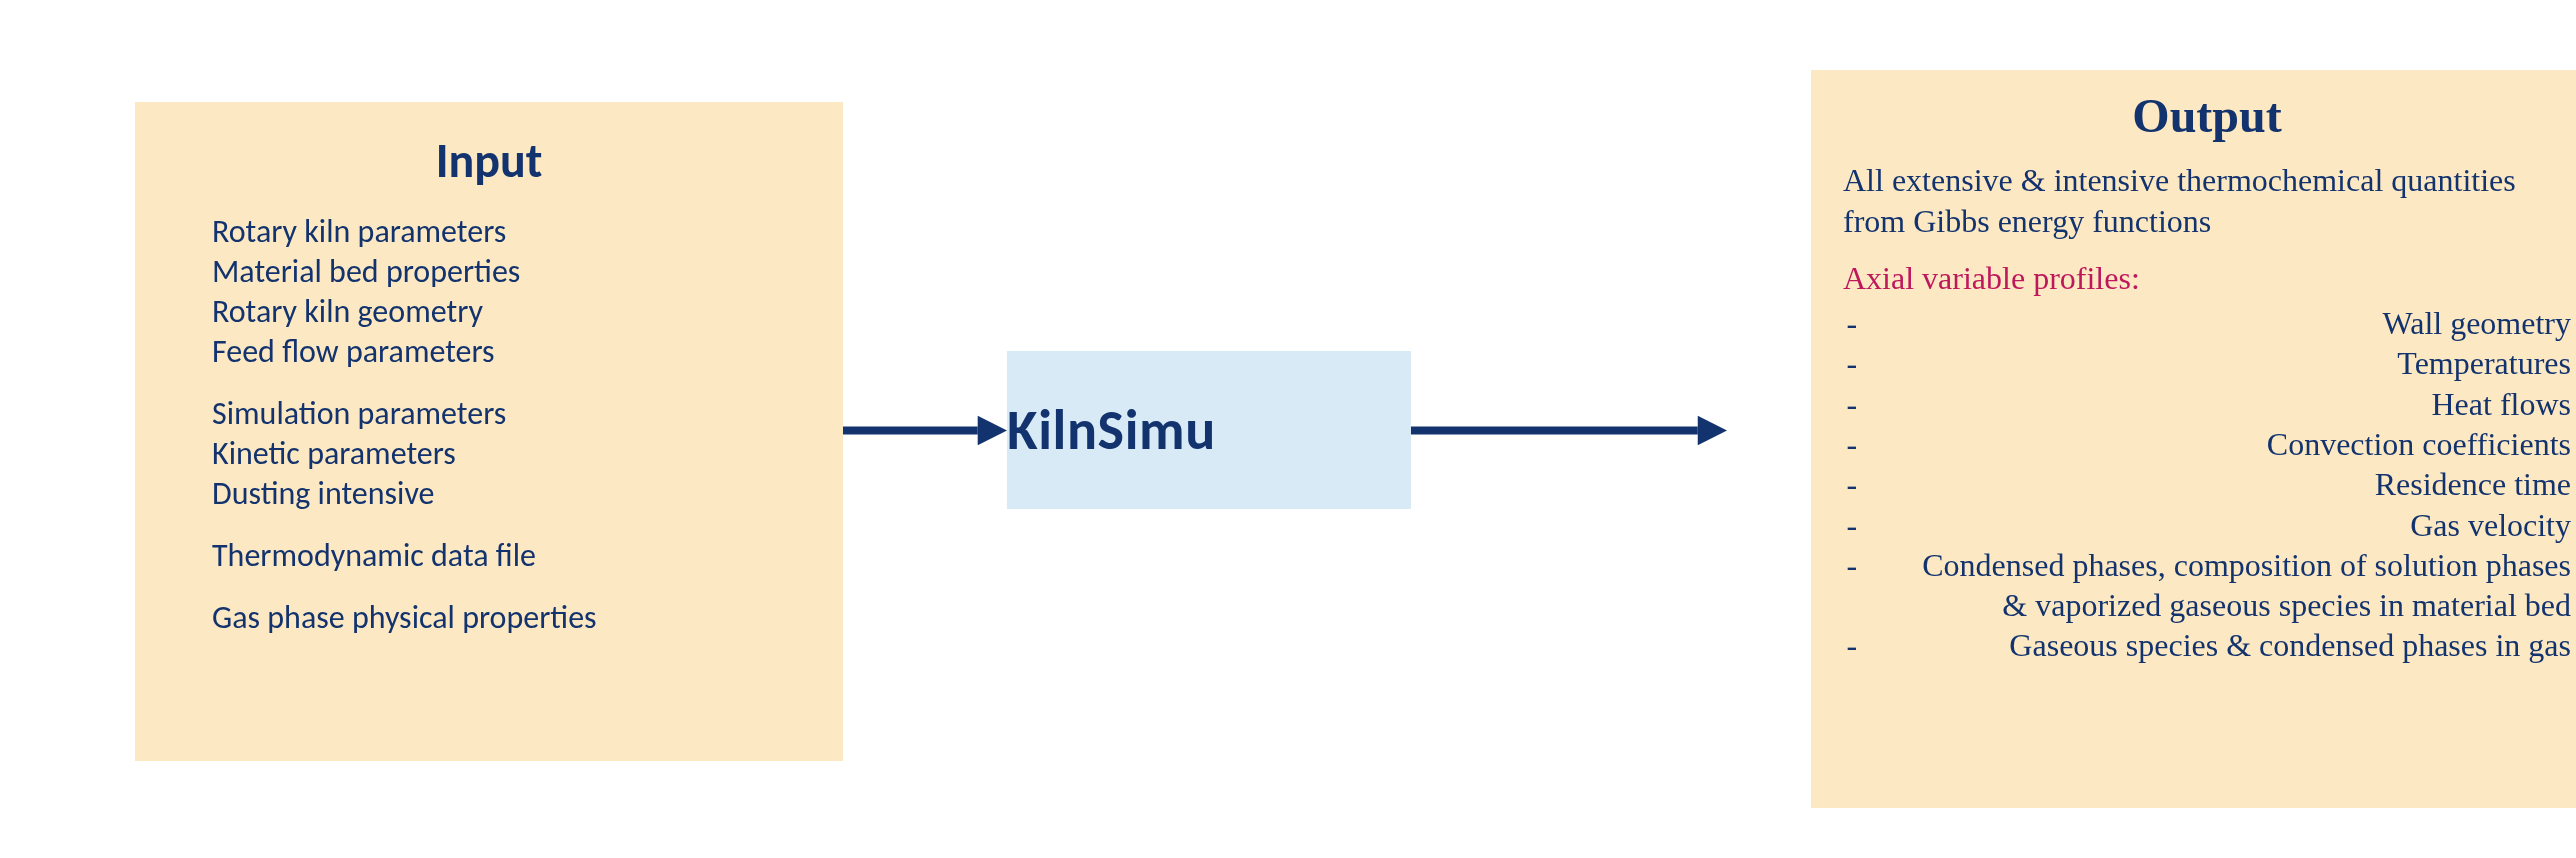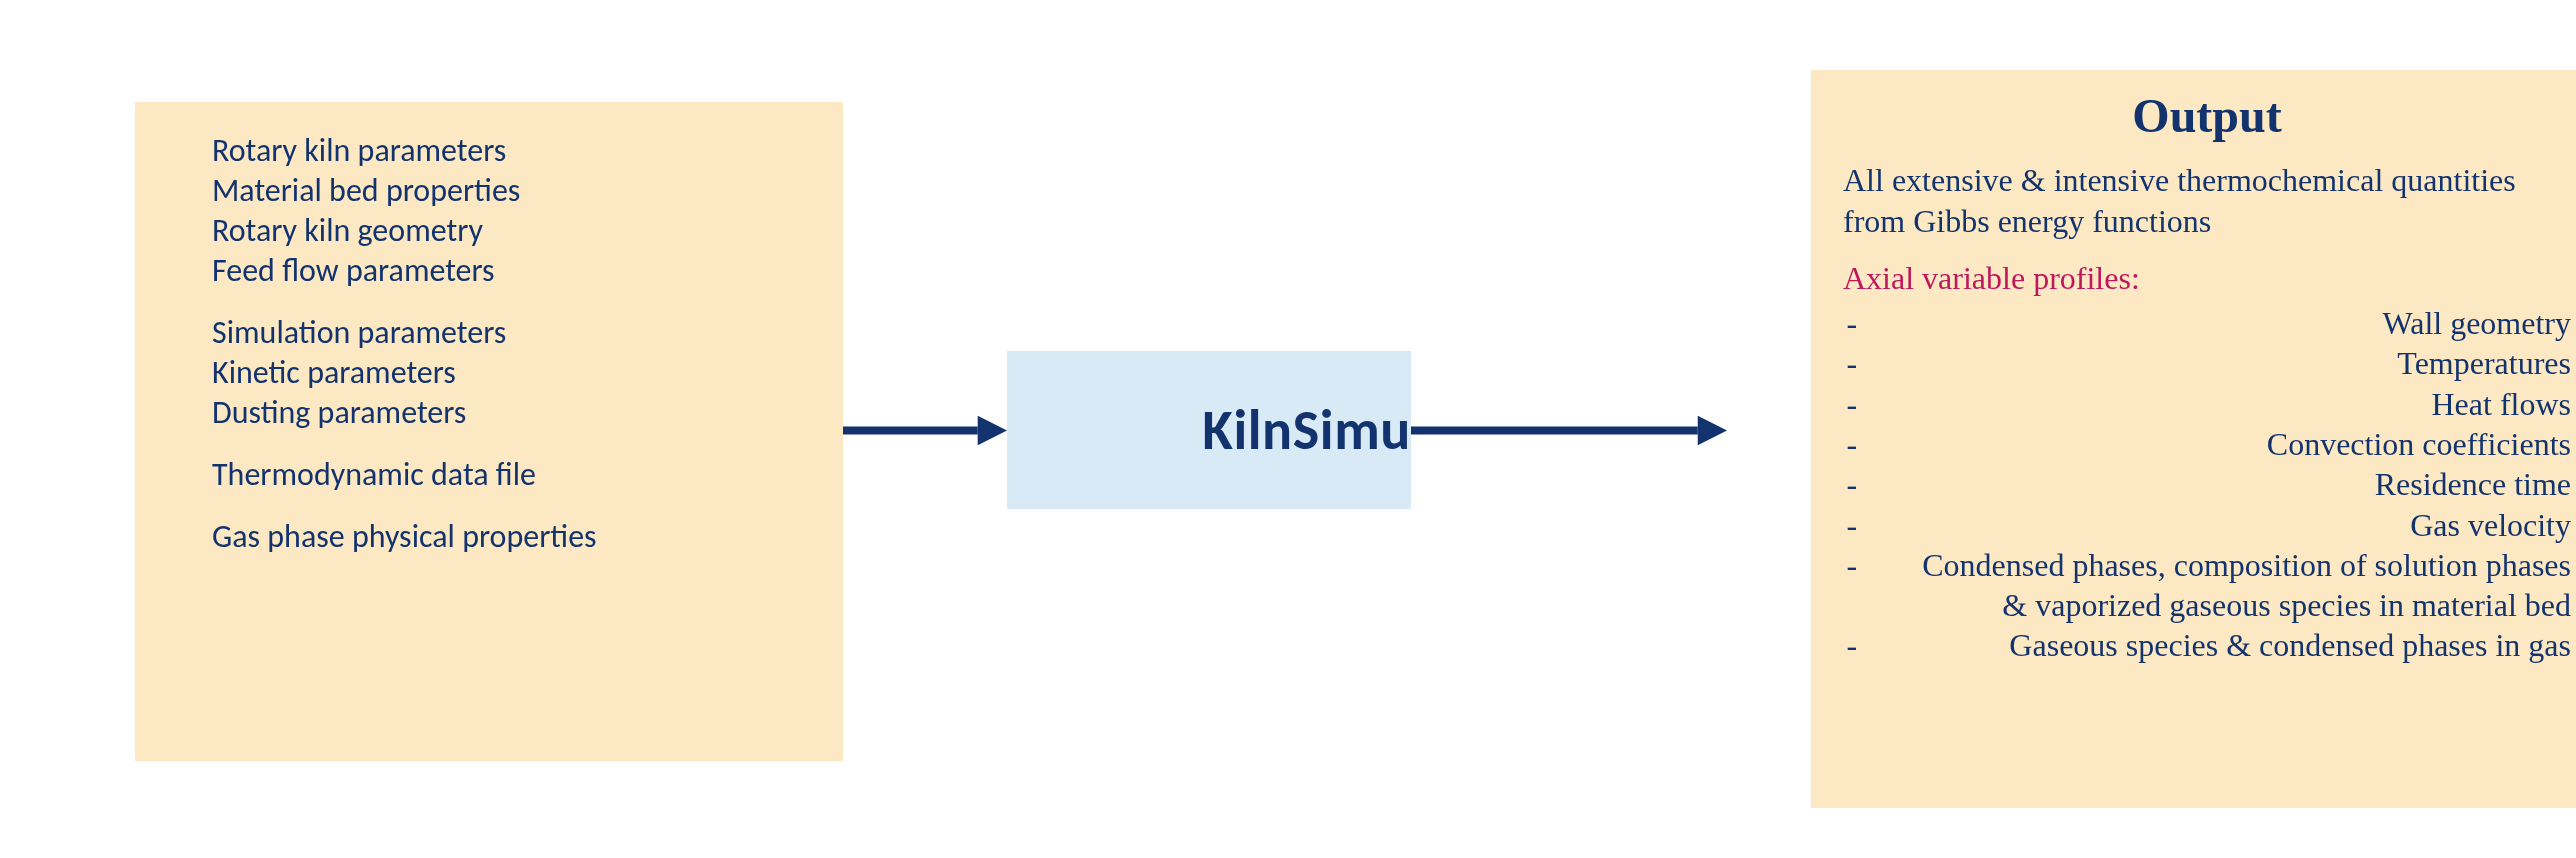--- a/index.html
+++ b/index.html
@@ -38,21 +38,21 @@
     font-family: Liberation Serif, serif;
   }
   .center-box {
     left: 1007px;
     top: 351px;
     width: 404px;
     height: 158px;
     background: #d9eaf7;
     display: flex;
     align-items: center;
-    justify-content: flex-end;
+    justify-content: flex-start;
   }
   .center-title {
     color: #13336e;
     font-weight: 700;
     font-size: 56px;
     letter-spacing: 0.6px;
   }
   .title {
     color: #13336e;
     font-weight: 600;
@@ -105,32 +105,33 @@
   .arrow {
     position: absolute;
   }
 </style>
 </head>
 <body>
 
 <div class="stage">
 
   <div class="box input-box">
+    <div class="title">Input</div>
 
     <div class="group">
       <div class="line">Rotary kiln parameters</div>
       <div class="line">Material bed properties</div>
       <div class="line">Rotary kiln geometry</div>
       <div class="line">Feed flow parameters</div>
     </div>
 
     <div class="group">
       <div class="line">Simulation parameters</div>
       <div class="line">Kinetic parameters</div>
-      <div class="line">Dusting parameters</div>
+      <div class="line">Dusting intensive</div>
     </div>
 
     <div class="group">
       <div class="line">Thermodynamic data file</div>
     </div>
 
     <div class="group">
       <div class="line">Gas phase physical properties</div>
     </div>
   </div>

